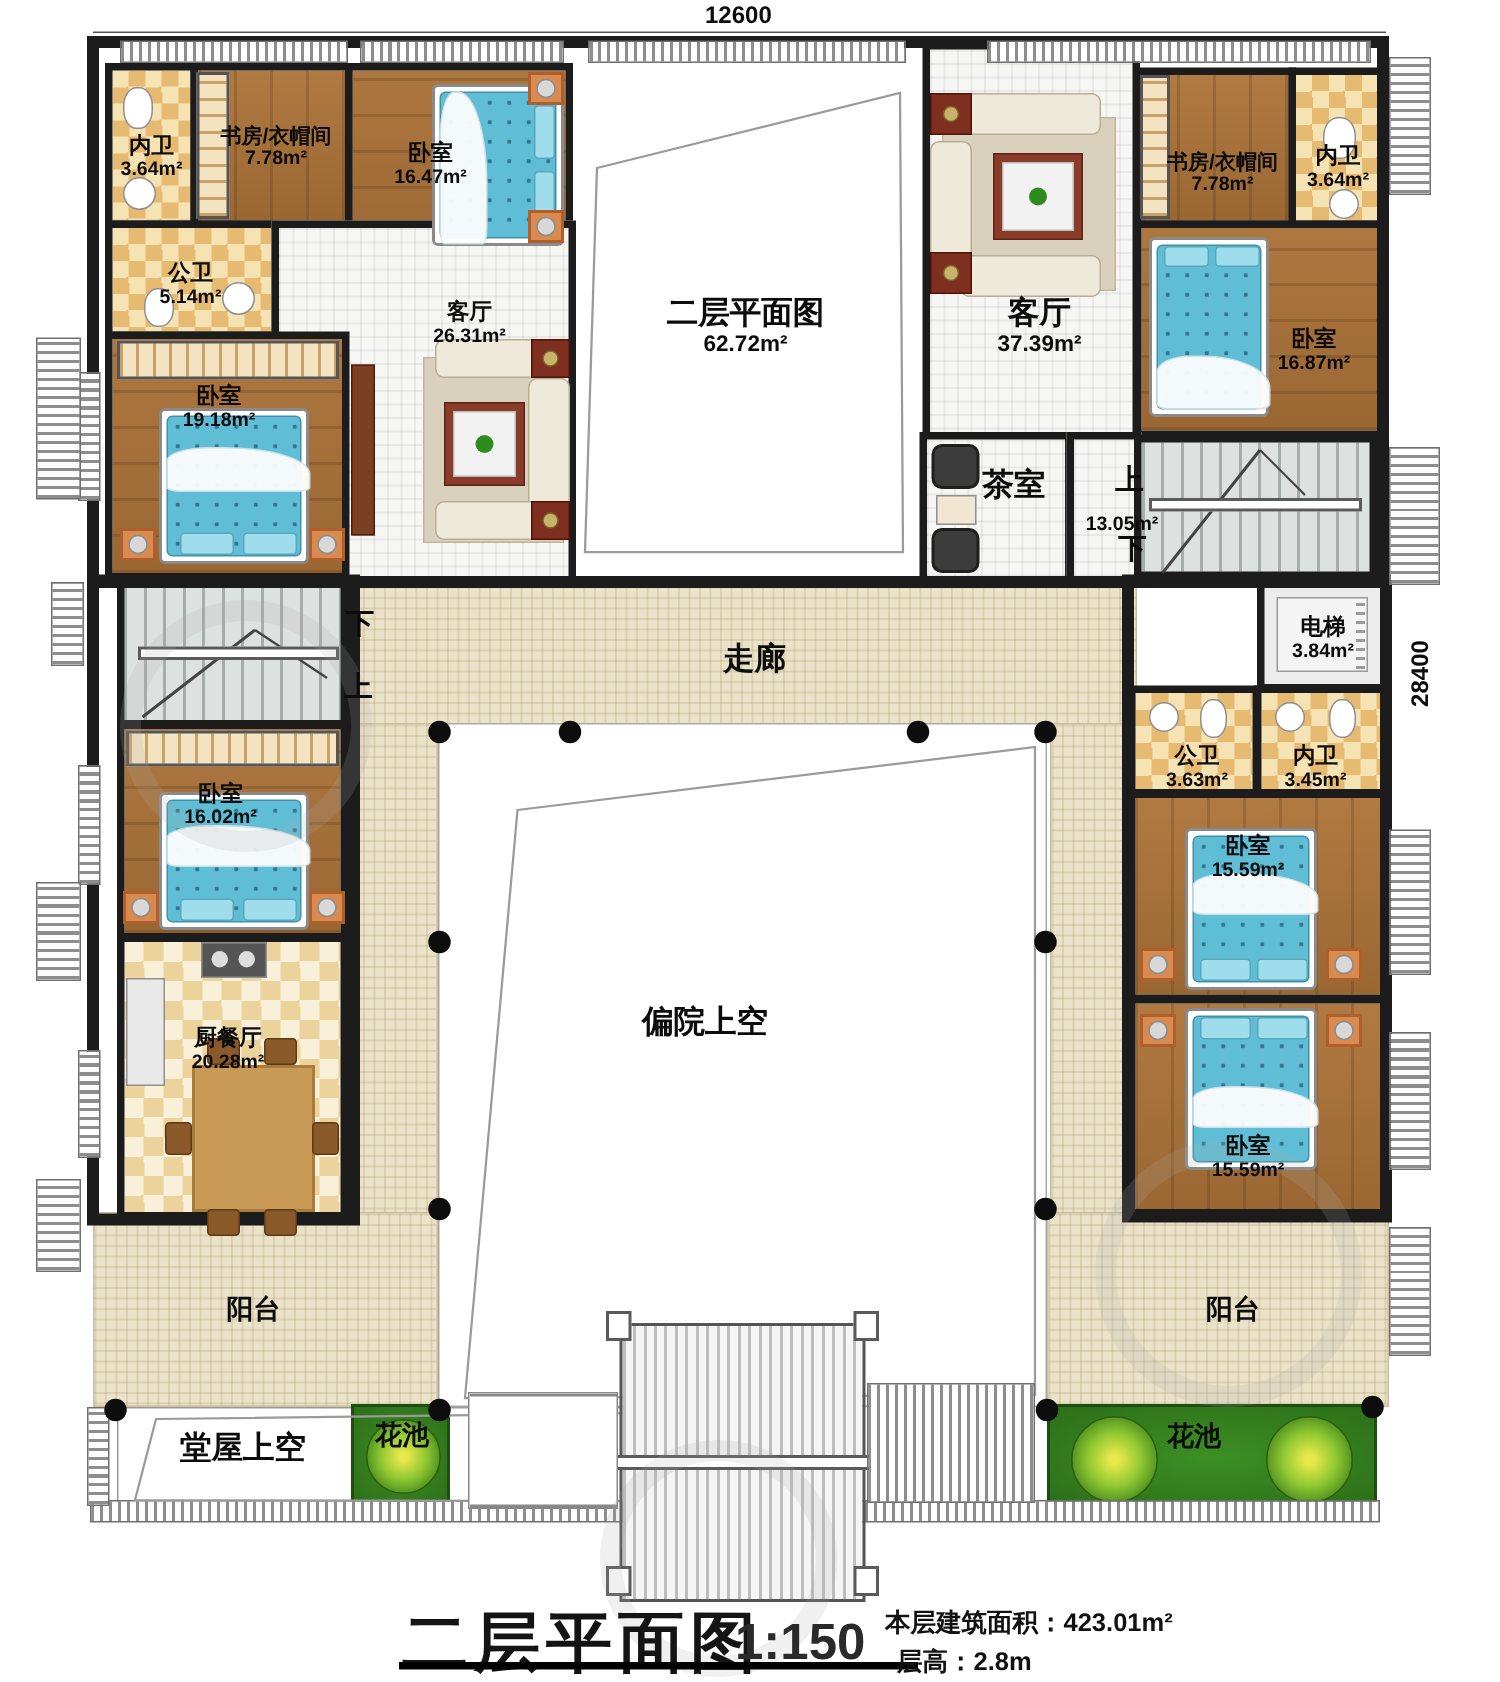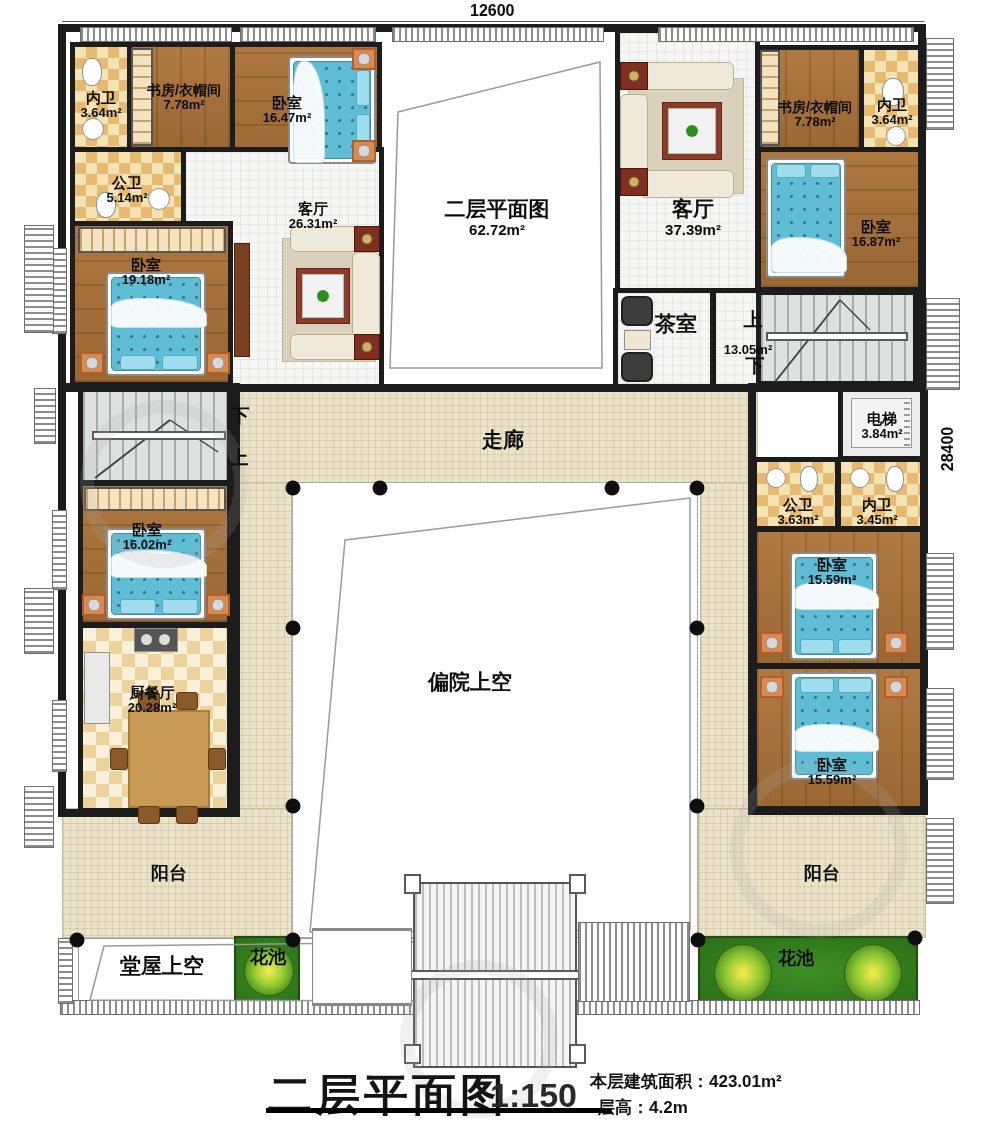--- a/index.html
+++ b/index.html
@@ -401,16 +401,16 @@
   <div class="abs" style="left:62px;top:21px;width:862px;height:1px;background:#555;"></div>
   <div class="dim" style="left:918px;top:440px;transform:rotate(-90deg);transform-origin:center;width:60px;text-align:center;">28400</div>
 
   <div class="titleCN" style="left:268px;top:1066px;">二层平面图</div>
   <div class="titleScale" style="left:490px;top:1076px;">1:150</div>
   <div class="underline" style="left:266px;top:1108px;width:346px;height:5px;"></div>
   <div class="titleInfo" style="left:590px;top:1070px;">
     <span>本层建筑面积：</span><span>423.01m²</span>
   </div>
   <div class="titleInfo" style="left:598px;top:1096px;">
-    <span>层高：</span><span>4.2m</span>
+    <span>层高：</span><span>2.8m</span>
   </div>
 
 </div>
 
 </body></html>

